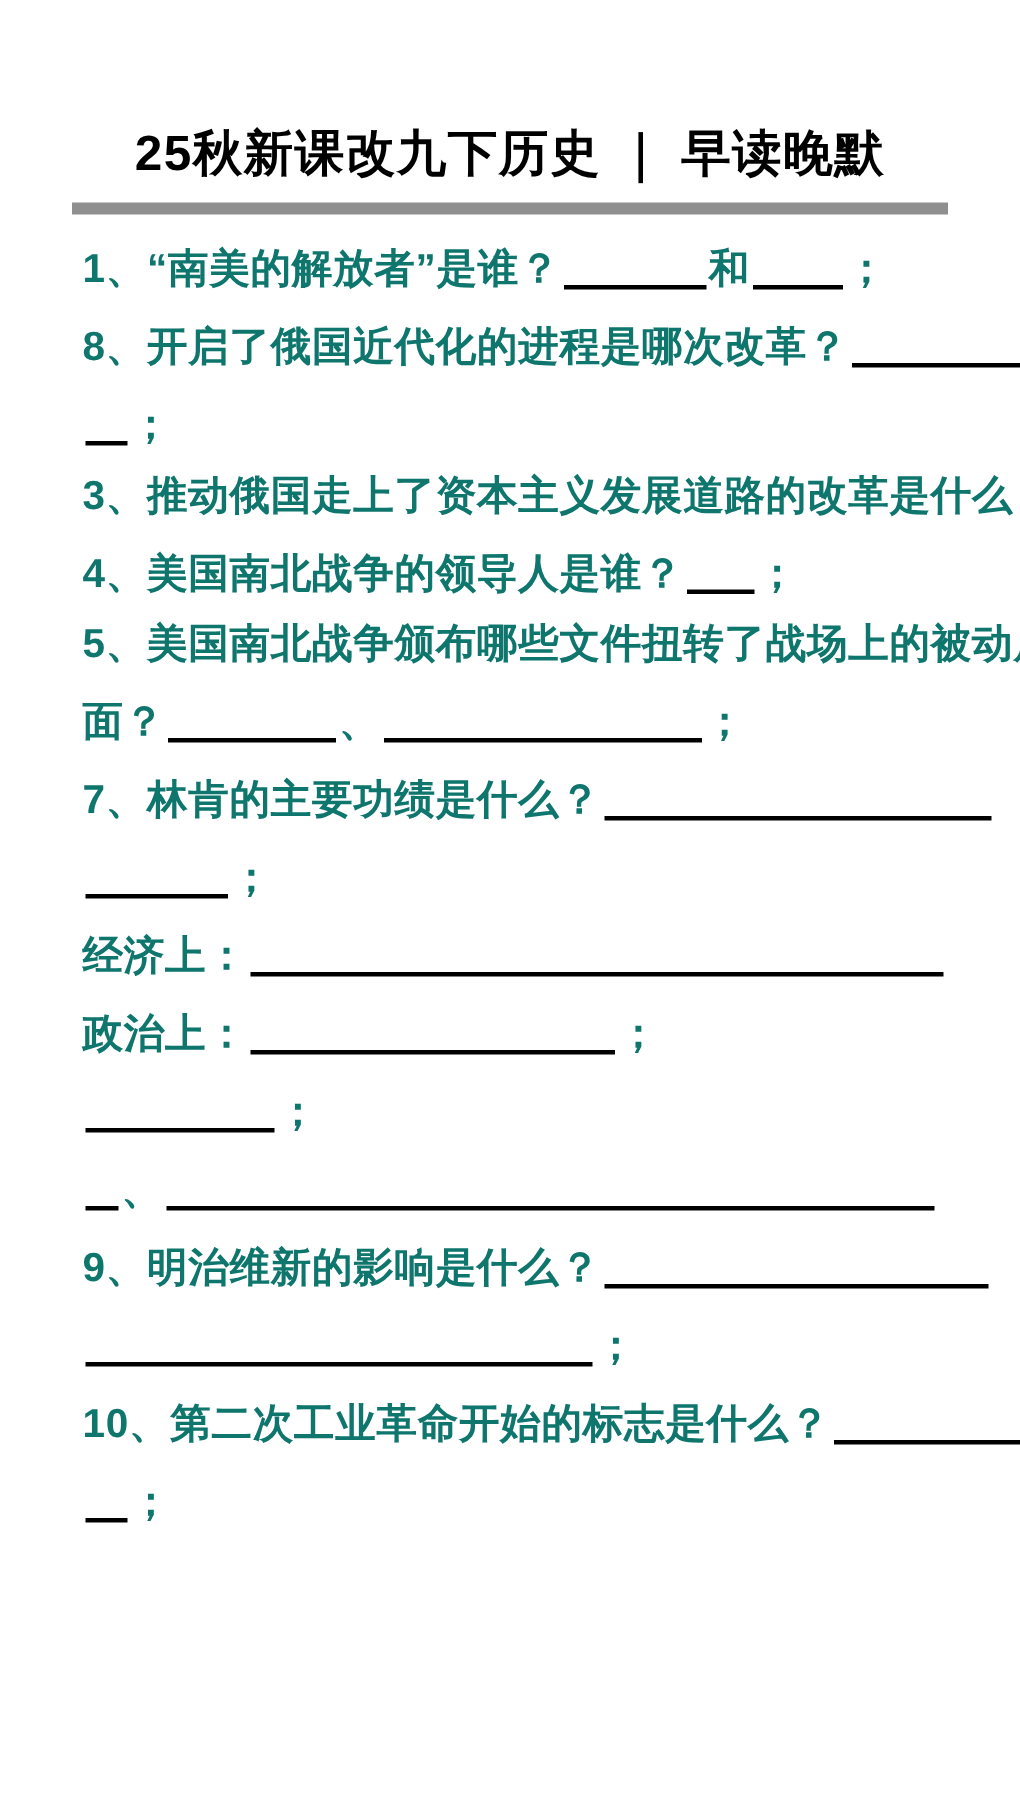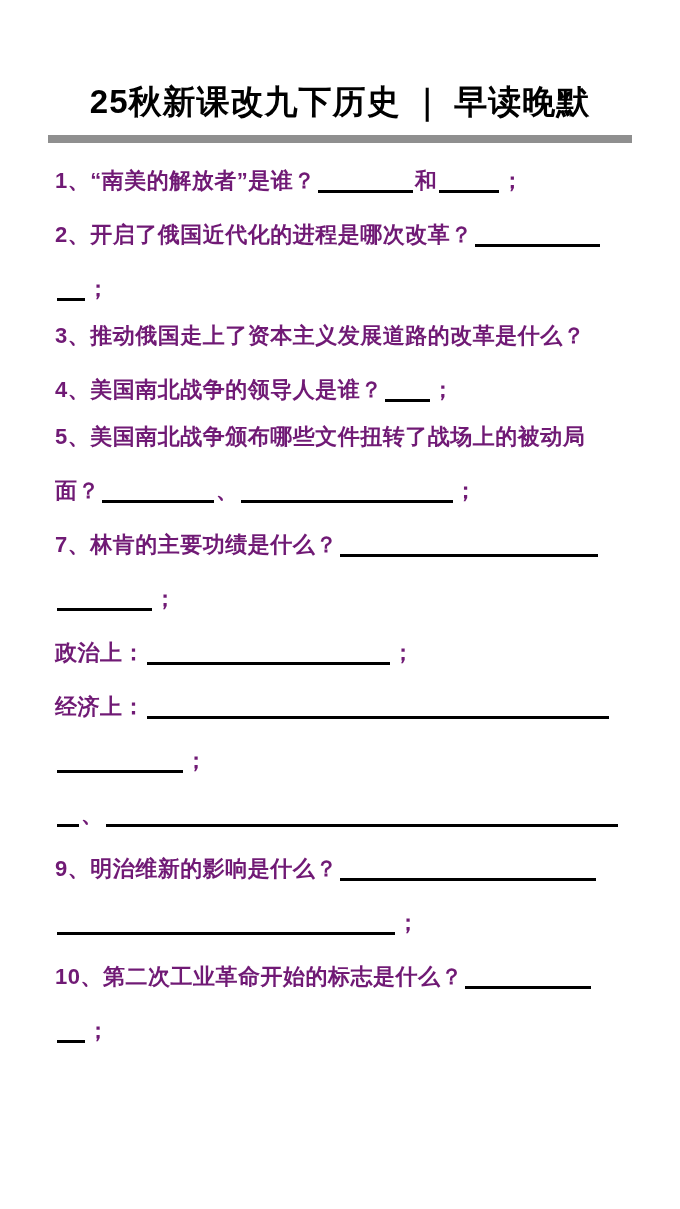--- a/index.html
+++ b/index.html
@@ -13,22 +13,22 @@
     font-size:33px; font-weight:800; letter-spacing:1px; line-height:40px;
     color:#000; white-space:nowrap;
   }
   .main-title {
     font-size:45px; font-weight:900; letter-spacing:1px; line-height:56px;
     margin-top:6px; color:#000; white-space:nowrap;
   }
   .divider { height:8px; background:#8f8f8f; margin:13px 48px 0 48px; }
   .content { padding:17px 48px 0 55px; }
   .line {
-    font-size:22px; font-weight:700; line-height:28px; margin:0 0 19px 0;
-    white-space:nowrap; color:#701a75;
+    font-size:27px; font-weight:700; line-height:28px; margin:0 0 19px 0;
+    white-space:nowrap; color:#0f766e;
   }
   .txt { letter-spacing:0.5px; }
   .blank {
     display:inline-block; height:30px; vertical-align:-5px;
     border-bottom:3px solid #000; margin:0 2px;
   }
   .footer {
     position:absolute; left:0; bottom:26px; width:100%;
     text-align:center; font-size:18px; font-weight:400; color:#9b9b9b;
     letter-spacing:0.5px;
@@ -39,30 +39,30 @@
 
 <div class="page">
 
   <div class="header">
     <div class="course-line">25秋新课改九下历史 ｜ 早读晚默</div>
     <div class="divider"></div>
   </div>
 
   <div class="content">
       <div class="line"><span class="txt">1、“南美的解放者”是谁？</span><span class="blank" style="width: 95px;"></span><span class="txt">和</span><span class="blank" style="width: 60px;"></span><span class="txt">；</span></div>
-      <div class="line"><span class="txt">2、开启了俄国近代化的进程是哪次改革？</span><span class="blank" style="width: 125px;"></span></div>
+      <div class="line"><span class="txt">8、开启了俄国近代化的进程是哪次改革？</span><span class="blank" style="width: 125px;"></span></div>
       <div class="line"><span class="blank" style="width: 28px;"></span><span class="txt">；</span></div>
       <div class="line"><span class="txt">3、推动俄国走上了资本主义发展道路的改革是什么？</span></div>
       <div class="line"><span class="txt">4、美国南北战争的领导人是谁？</span><span class="blank" style="width: 45px;"></span><span class="txt">；</span></div>
       <div class="line"><span class="txt">5、美国南北战争颁布哪些文件扭转了战场上的被动局</span></div>
       <div class="line"><span class="txt">面？</span><span class="blank" style="width: 112px;"></span><span class="txt">、</span><span class="blank" style="width: 212px;"></span><span class="txt">；</span></div>
       <div class="line"><span class="txt">7、林肯的主要功绩是什么？</span><span class="blank" style="width: 258px;"></span></div>
       <div class="line"><span class="blank" style="width: 95px;"></span><span class="txt">；</span></div>
+      <div class="line"><span class="txt">经济上：</span><span class="blank" style="width: 462px;"></span></div>
       <div class="line"><span class="txt">政治上：</span><span class="blank" style="width: 243px;"></span><span class="txt">；</span></div>
-      <div class="line"><span class="txt">经济上：</span><span class="blank" style="width: 462px;"></span></div>
       <div class="line"><span class="blank" style="width: 126px;"></span><span class="txt">；</span></div>
       <div class="line"><span class="blank" style="width: 22px;"></span><span class="txt">、</span><span class="blank" style="width: 512px;"></span></div>
       <div class="line"><span class="txt">9、明治维新的影响是什么？</span><span class="blank" style="width: 256px;"></span></div>
       <div class="line"><span class="blank" style="width: 338px;"></span><span class="txt">；</span></div>
       <div class="line"><span class="txt">10、第二次工业革命开始的标志是什么？</span><span class="blank" style="width: 126px;"></span></div>
       <div class="line"><span class="blank" style="width: 28px;"></span><span class="txt">；</span></div>
     </div>
 
 
 </div>

